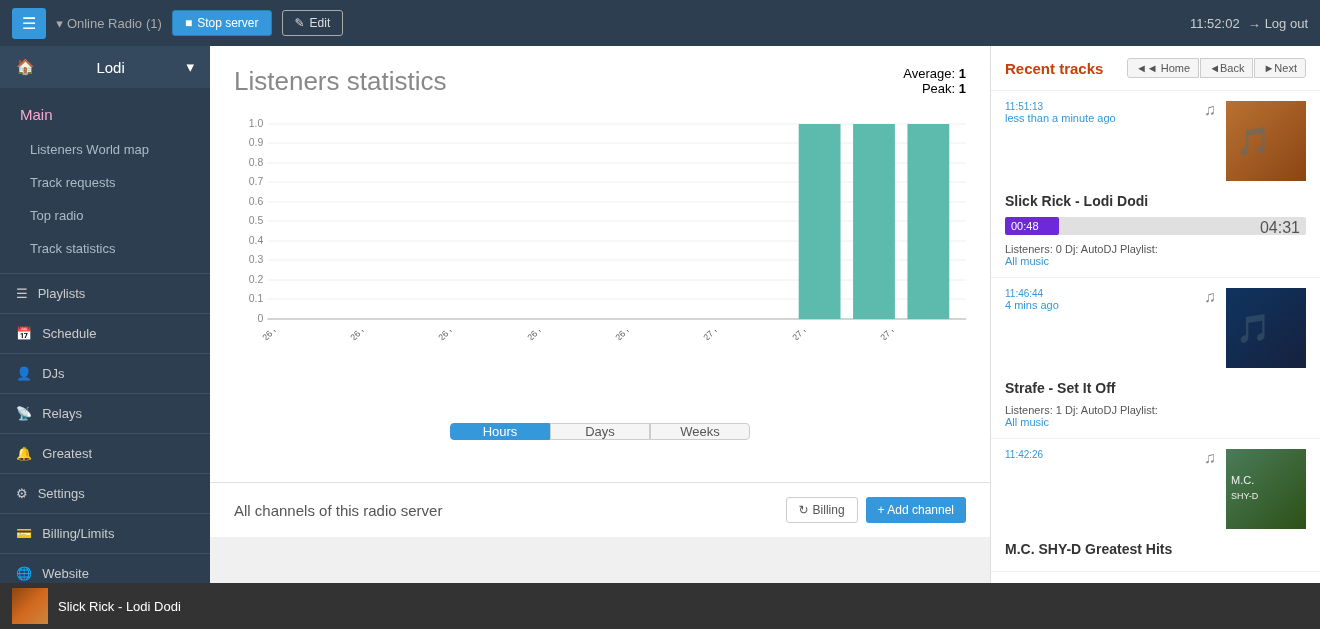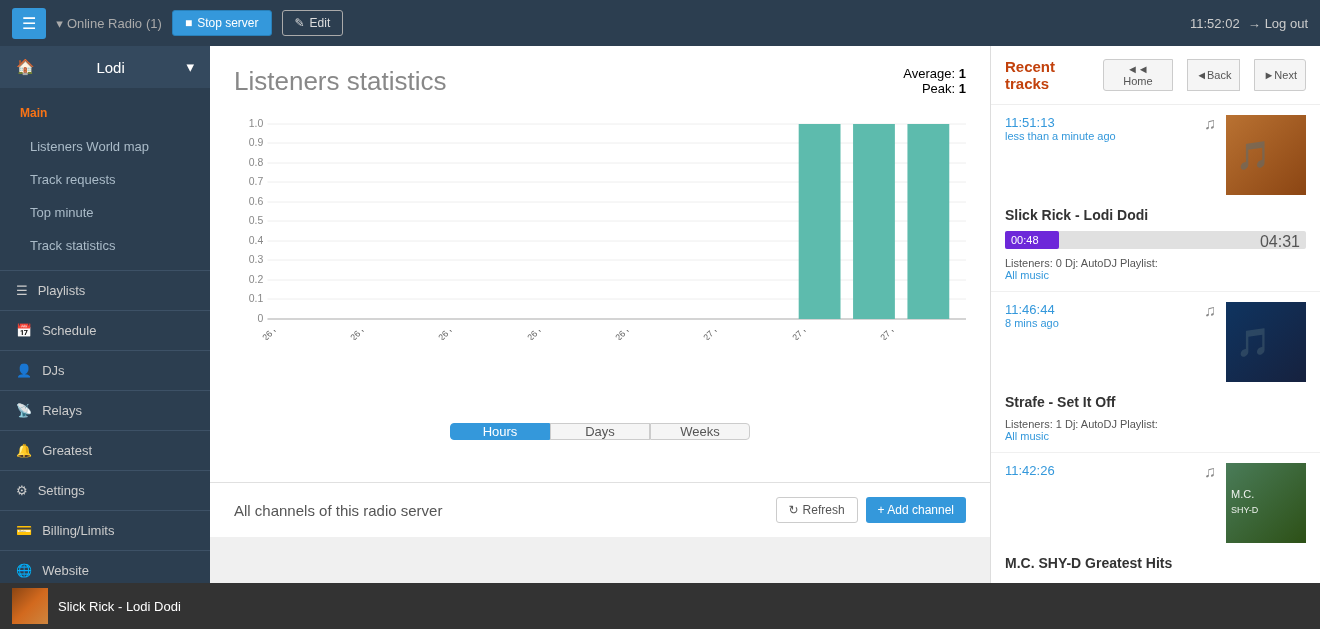--- a/index.html
+++ b/index.html
@@ -36,21 +36,21 @@
     
     .sidebar {
       width: 210px; background: #2c3e50; color: #ccc; flex-shrink: 0;
       display: flex; flex-direction: column; overflow-y: auto;
     }
     .sidebar-home {
       display: flex; align-items: center; justify-content: space-between;
       padding: 12px 16px; background: #34495e; color: #fff; font-size: 15px; cursor: pointer;
     }
     .sidebar-section { padding: 8px 0; border-bottom: 1px solid #3d5166; }
-    .sidebar-label { padding: 10px 20px; font-weight: bold; color: #f97316; font-size: 12px; }
+    .sidebar-label { padding: 10px 20px; font-weight: normal; color: #f9a8d4; font-size: 15px; }
     .sidebar-item {
       padding: 9px 20px 9px 30px; cursor: pointer; color: #aabbc8; font-size: 13px;
       display: flex; align-items: center; gap: 8px;
     }
     .sidebar-nav-item {
       padding: 12px 16px; cursor: pointer; color: #ccc; font-size: 13px;
       display: flex; align-items: center; gap: 10px; border-bottom: 1px solid #3d5166;
     }
 
     
@@ -95,33 +95,33 @@
     
     .right-panel {
       width: 330px; background: #fff; border-left: 1px solid #ddd; flex-shrink: 0;
       display: flex; flex-direction: column; overflow-y: auto;
     }
     .recent-tracks-header {
       display: flex; align-items: center; justify-content: space-between;
       padding: 12px 14px; border-bottom: 1px solid #eee;
     }
     .recent-tracks-title { font-size: 15px; font-weight: bold; color: #c2410c; }
-    .nav-buttons { display: flex; gap: 14px; }
+    .nav-buttons { display: flex; gap: 1px; }
     .nav-btn {
       background: #f5f5f5; border: 1px solid #ccc; padding: 3px 8px;
       cursor: pointer; font-size: 11px; color: #555;
     }
     .nav-btn:first-child { border-radius: 3px 0 0 3px; }
     .nav-btn:last-child { border-radius: 0 3px 3px 0; }
 
     
     .track-item { padding: 10px 14px; border-bottom: 1px solid #f0f0f0; display: flex; flex-direction: column; }
     .track-time-row { display: flex; align-items: flex-start; gap: 10px; margin-bottom: 6px; }
     .track-time-info { display: flex; flex-direction: column; align-items: flex-start; flex: 1; }
-    .track-time { font-size: 13px; color: #3498db; }
+    .track-time { font-size: 10px; color: #3498db; }
     .track-ago { font-size: 11px; color: #3498db; }
     .track-music-icon { color: #888; font-size: 16px; }
     .track-name { font-size: 14px; font-weight: bold; color: #333; margin: 6px 0 4px; }
     .track-progress-bar {
       background: #e0e0e0; border-radius: 2px; height: 18px; position: relative;
       margin: 4px 0;
     }
     .track-progress-fill {
       background: #6d28d9; height: 100%; border-radius: 2px;
       display: flex; align-items: center; padding-left: 6px; font-size: 11px; color: #fff;
@@ -180,21 +180,21 @@
     </div>
     <div class="sidebar-section">
       <div class="sidebar-label">Main</div>
       <div class="sidebar-item">
         <span>Listeners World map</span>
       </div>
       <div class="sidebar-item">
         <span>Track requests</span>
       </div>
       <div class="sidebar-item">
-        <span>Top minute</span>
+        <span>Top radio</span>
       </div>
       <div class="sidebar-item">
         <span>Track statistics</span>
       </div>
     </div>
     <div class="sidebar-nav-item">
       <span>☰</span>
       <span>Playlists</span>
     </div>
     <div class="sidebar-nav-item">
@@ -299,21 +299,21 @@
           <button class="time-btn">Weeks</button>
         </div>
       </div>
     </div>
 
     <div class="channels-section">
       <span class="channels-title">All channels of this radio server</span>
       <div class="channels-buttons">
         <button class="refresh-btn">
           <span>↻</span>
-          <span>Refresh</span>
+          <span>Billing</span>
         </button>
         <button class="add-channel-btn">
           <span>+ Add channel</span>
         </button>
       </div>
     </div>
   </div>
 
   <div class="right-panel">
     <div class="recent-tracks-header">
@@ -358,21 +358,21 @@
         Dj: <span>AutoDJ</span>
         Playlist:
       </div>
       <span class="track-playlist">All music</span>
     </div>
 
     <div class="track-item">
       <div class="track-time-row">
         <div class="track-time-info">
           <span class="track-time">11:46:44</span>
-          <span class="track-ago">8 mins ago</span>
+          <span class="track-ago">4 mins ago</span>
         </div>
         <span class="track-music-icon">♫</span>
         <div style="width:80px; height:80px; flex-shrink:0;">
           <svg width="80" height="80" viewBox="0 0 80 80">
             <rect width="80" height="80" fill="#1a1a2e"></rect>
             <defs>
               <linearGradient id="grad2" x1="0%" y1="0%" x2="100%" y2="100%">
                 <stop offset="0%" style="stop-color:#0f3460;stop-opacity:1"></stop>
                 <stop offset="100%" style="stop-color:#16213e;stop-opacity:1"></stop>
               </linearGradient>

